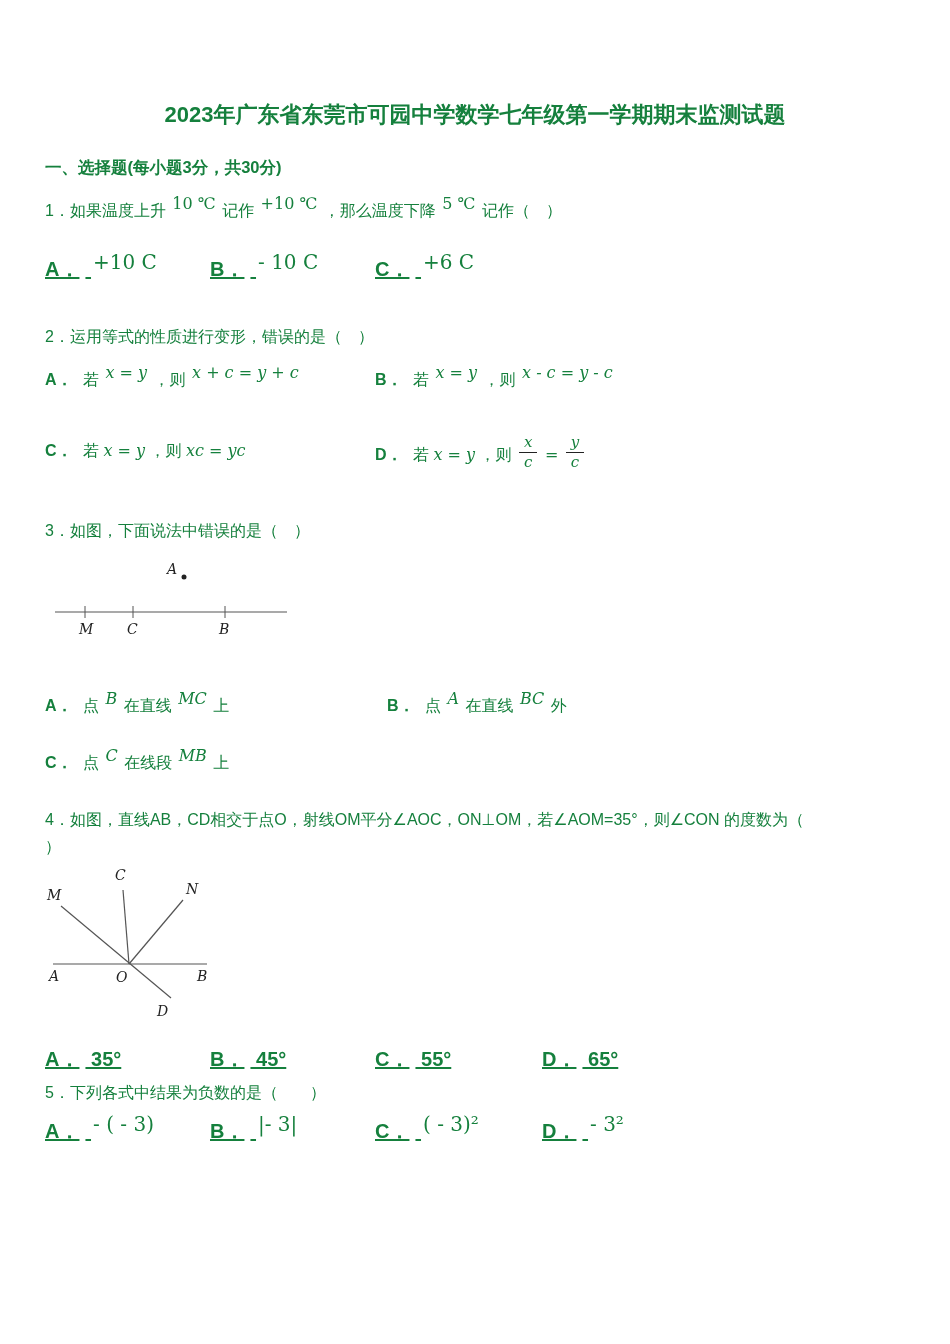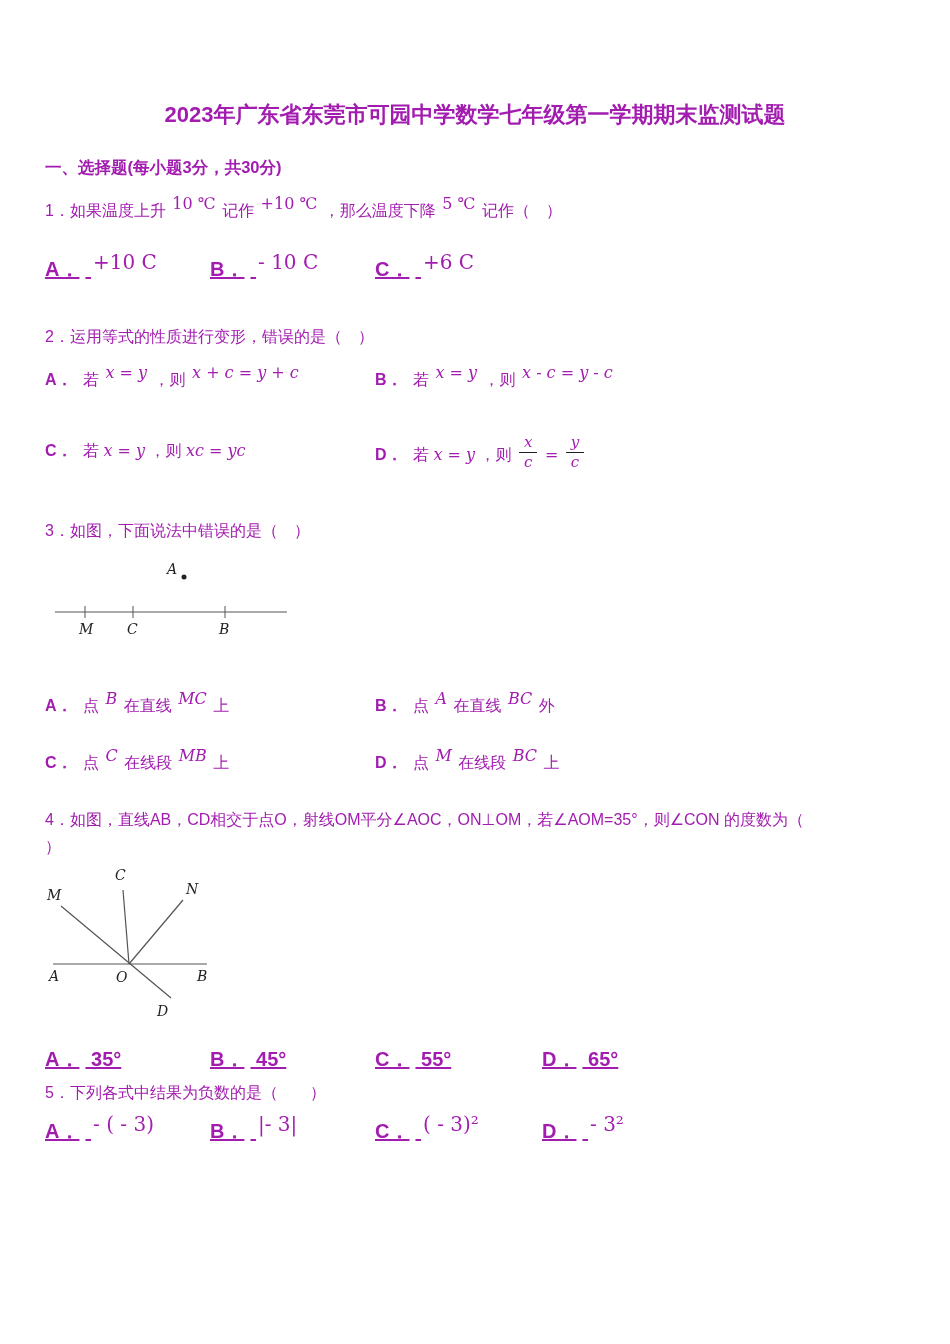--- a/index.html
+++ b/index.html
@@ -3,21 +3,21 @@
 <meta charset="utf-8">
 <style>
   html, body { margin: 0; padding: 0; background: #ffffff; }
   .page {
     position: relative;
     width: 950px;
     height: 1264px;
     margin: 0 auto;
     background: #ffffff;
     font-family: "Liberation Sans", "DejaVu Sans", sans-serif;
-    color: #a21caf;
+    color: #15803d;
     padding: 100px 45px 0 45px;
     box-sizing: border-box;
     overflow: hidden;
   }
   p { margin: 0; }
   .title {
     font-size: 22px;
     font-weight: 700;
     text-align: center;
     margin: 0 0 18px 0;
@@ -44,21 +44,21 @@
   .svg-label { font-family: "DejaVu Serif", "Liberation Serif", serif; font-style: italic; font-size: 14px; fill: #222; }
   .bold { font-weight: 700; }
 
   .q1 { margin-top: 16px; }
   .q1 .opts4 { margin-top: 32px; }
   .q2 { margin-top: 40px; }
   .q2 .row1 { margin-top: 16px; }
   .q2 .row2 { margin-top: 44px; }
   .q3 { margin-top: 42px; }
   .fig3wrap { margin-top: 12px; margin-left: 2px; }
-  .q3 .row1 { margin-top: 44px; }
+  .q3 .row1 { margin-top: 44px; gap: 12px; }
   .q3 .row2 { margin-top: 30px; }
   .q4 { margin-top: 30px; }
   .fig4wrap { margin-top: 4px; }
   .q4 .opts4 { margin-top: 10px; }
   .q5 { margin-top: 6px; }
   .q5 .opts4 { margin-top: 12px; }
 </style>
 </head>
 <body>
 
@@ -166,28 +166,20 @@
         <span>外</span>
       </div>
     </div>
     <div class="opts2 row2">
       <div class="opt">
         <span class="opt-label">C．</span>
         <span>点</span>
         <span class="mi raised">C</span>
         <span>在线段</span>
         <span class="mi raised">MB</span>
-        <span>上</span>
-      </div>
-      <div class="opt">
-        <span class="opt-label">D．</span>
-        <span>点</span>
-        <span class="mi raised">M</span>
-        <span>在线段</span>
-        <span class="mi raised">BC</span>
         <span>上</span>
       </div>
     </div>
   </div>
 
   <div class="q4">
     <p class="q-text">4．如图，直线AB，CD相交于点O，射线OM平分∠AOC，ON⊥OM，若∠AOM=35°，则∠CON 的度数为（</p>
     <p class="q-text">）</p>
     <div class="fig4wrap">
       <svg width="230" height="168" viewBox="0 0 230 168">

